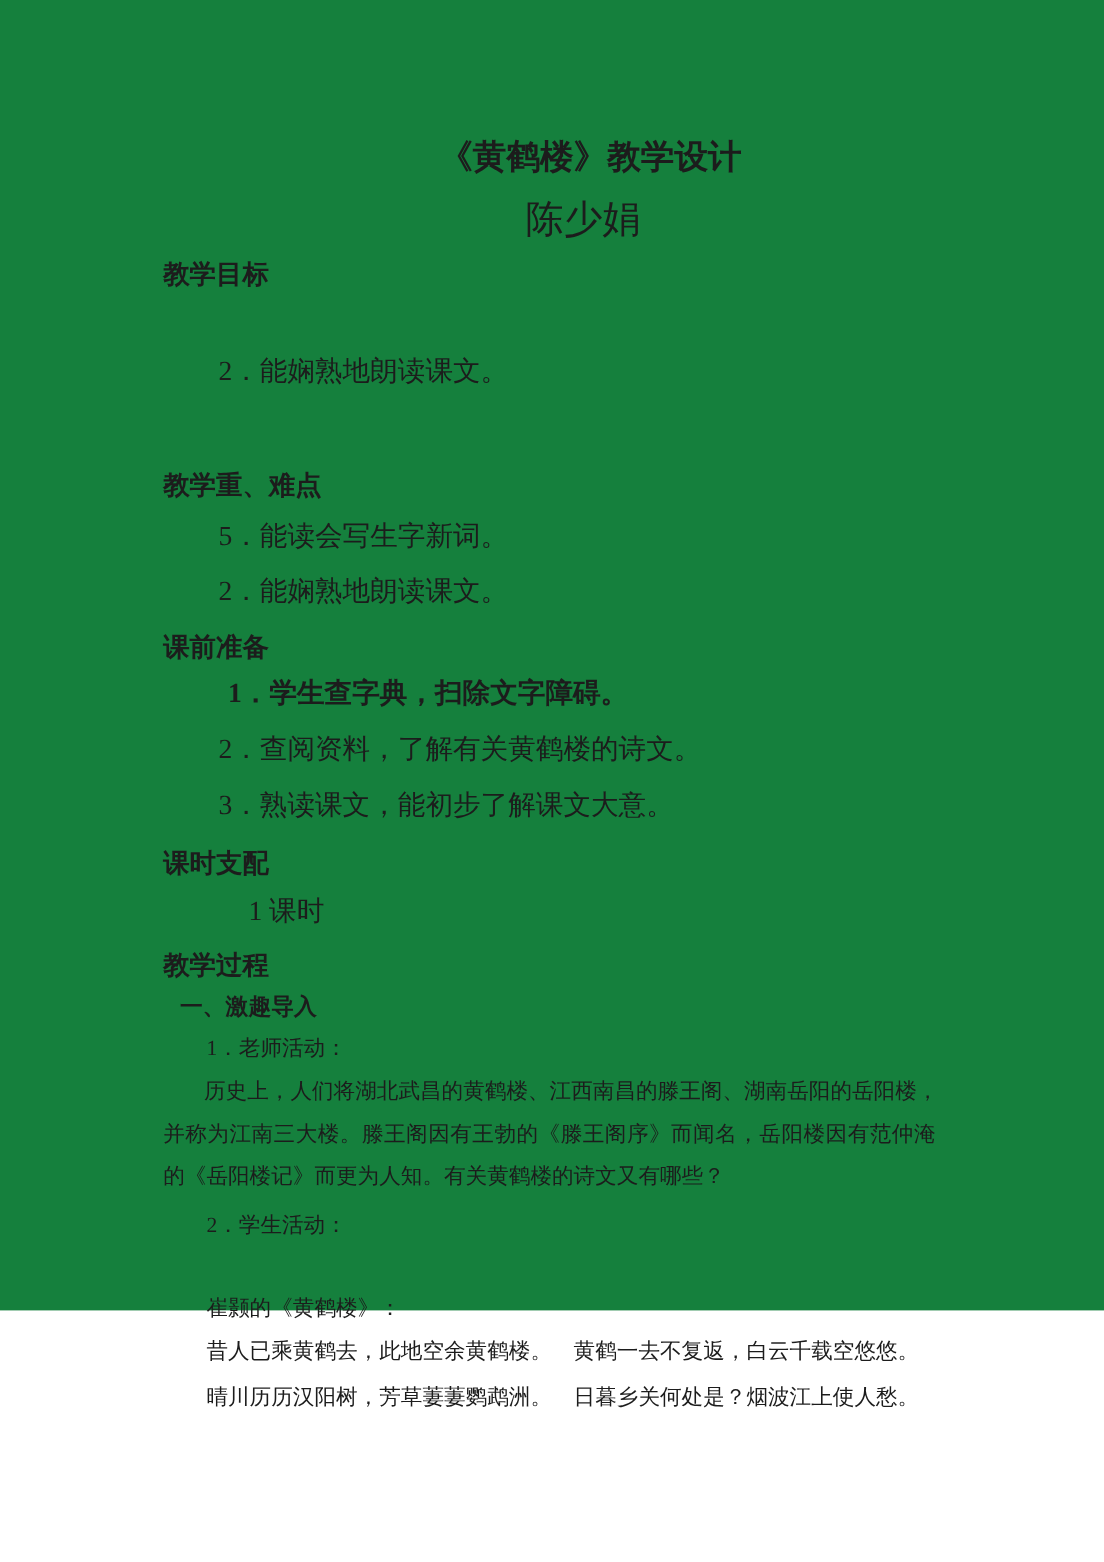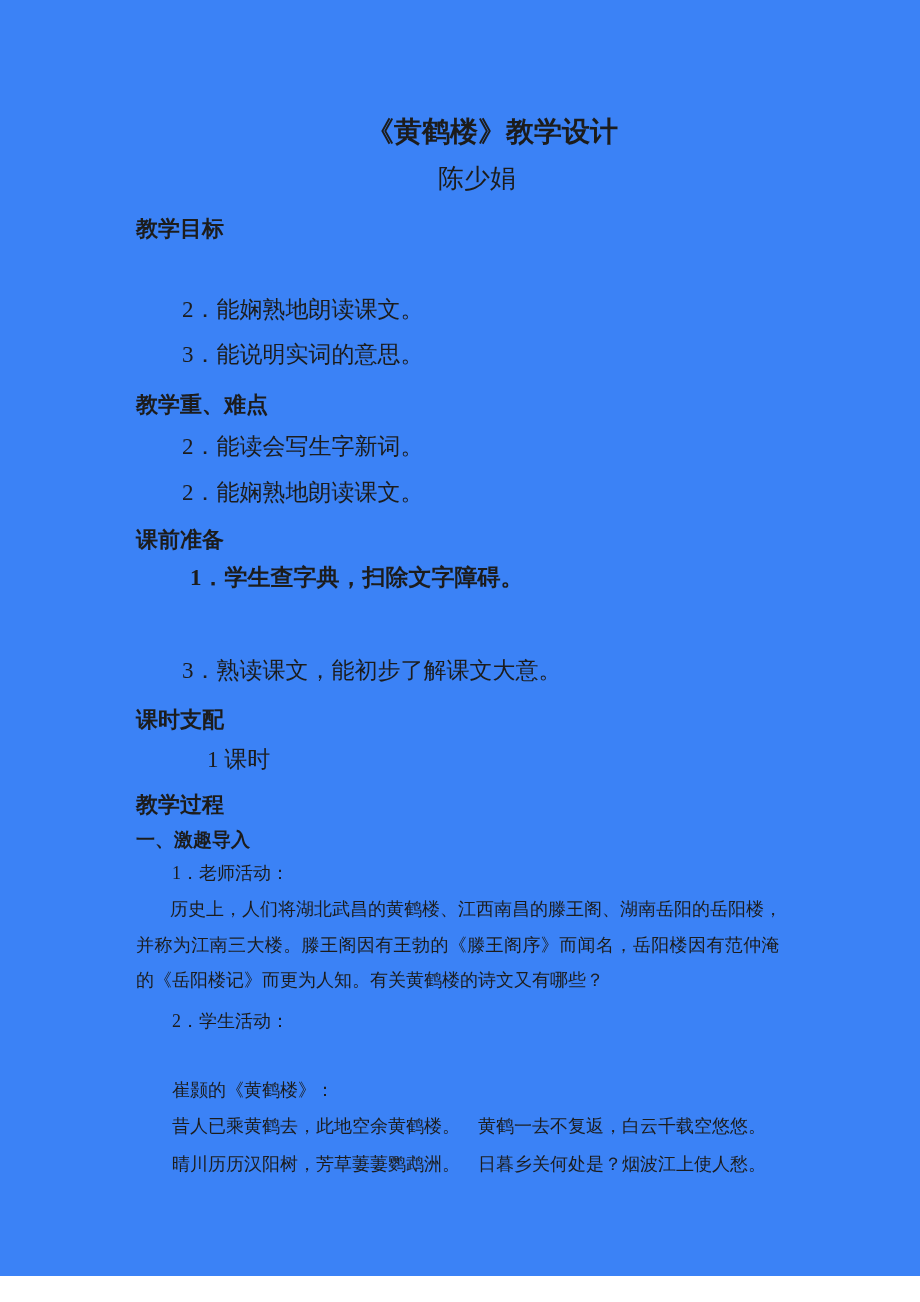--- a/index.html
+++ b/index.html
@@ -6,55 +6,55 @@
   html, body { background: #ffffff; }
   body {
     width: 920px; height: 1302px;
     position: relative;
     font-family: "Liberation Serif", "DejaVu Serif", serif;
     color: #1c1c1c;
     overflow: hidden;
   }
   .page {
     position: absolute; left: 0; top: 0;
-    width: 920px; height: 1276px;
-    background: #3b82f6;
+    width: 920px; height: 1092px;
+    background: #15803d;
   }
   .line {
     position: absolute;
     white-space: pre;
     line-height: 1.15;
     color: #1c1c1c;
   }
   .title   { font-size: 28px; font-weight: bold; }
-  .author  { font-size: 26px; font-weight: normal; }
+  .author  { font-size: 32px; font-weight: normal; }
   .shead   { font-size: 22px; font-weight: bold; }
   .item    { font-size: 23px; font-weight: normal; }
-  .step    { font-size: 19px; font-weight: bold; }
+  .step    { font-size: 19px; font-weight: bold; margin-left: 14px; }
   .body-ln { font-size: 18px; font-weight: normal; }
   .j2      { letter-spacing: 0.4px; }
 </style>
 </head>
 <body>
 
 <div class="page">
 
   <div class="line title" style="left:366px; top:116px;">《黄鹤楼》教学设计</div>
   <div class="line author" style="left:438px; top:164px;">陈少娟</div>
 
   <div class="line shead" style="left:136px; top:216px;">教学目标</div>
   <div class="line item" style="left:182px; top:297px;">2．能娴熟地朗读课文。</div>
-  <div class="line item" style="left:182px; top:342px;">3．能说明实词的意思。</div>
 
   <div class="line shead" style="left:136px; top:392px;">教学重、难点</div>
-  <div class="line item" style="left:182px; top:434px;">2．能读会写生字新词。</div>
+  <div class="line item" style="left:182px; top:434px;">5．能读会写生字新词。</div>
   <div class="line item" style="left:182px; top:480px;">2．能娴熟地朗读课文。</div>
 
   <div class="line shead" style="left:136px; top:527px;">课前准备</div>
   <div class="line item" style="left:190px; top:565px;font-weight:bold;">1．学生查字典，扫除文字障碍。</div>
+  <div class="line item" style="left:182px; top:612px;">2．查阅资料，了解有关黄鹤楼的诗文。</div>
   <div class="line item" style="left:182px; top:658px;">3．熟读课文，能初步了解课文大意。</div>
 
   <div class="line shead" style="left:136px; top:707px;">课时支配</div>
   <div class="line item" style="left:182px; top:747px;margin-left:25px;">1 课时</div>
 
   <div class="line shead" style="left:136px; top:792px;">教学过程</div>
   <div class="line step" style="left:136px; top:829px;">一、激趣导入</div>
 
   <div class="line body-ln" style="left:172px; top:863px;">1．老师活动：</div>
   <div class="line body-ln" style="left:170px; top:899px;">历史上，人们将湖北武昌的黄鹤楼、江西南昌的滕王阁、湖南岳阳的岳阳楼，</div>

